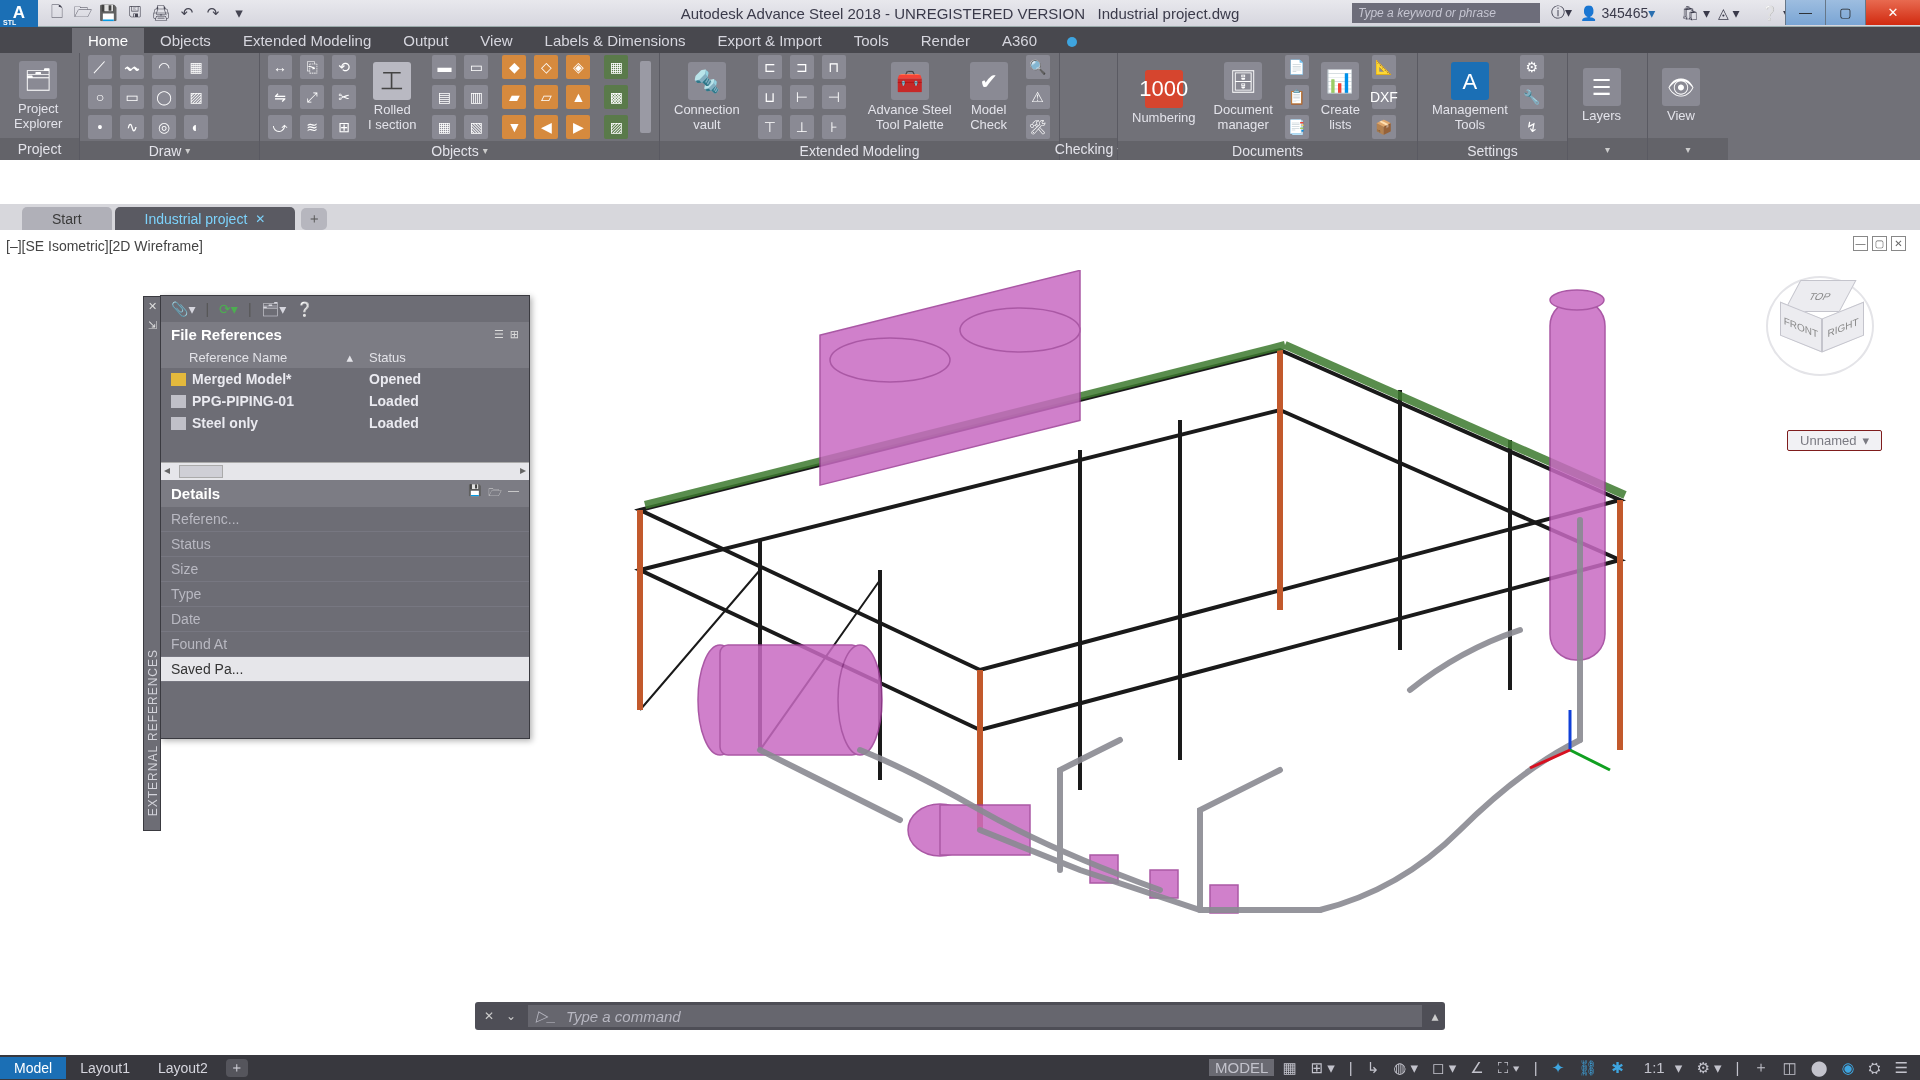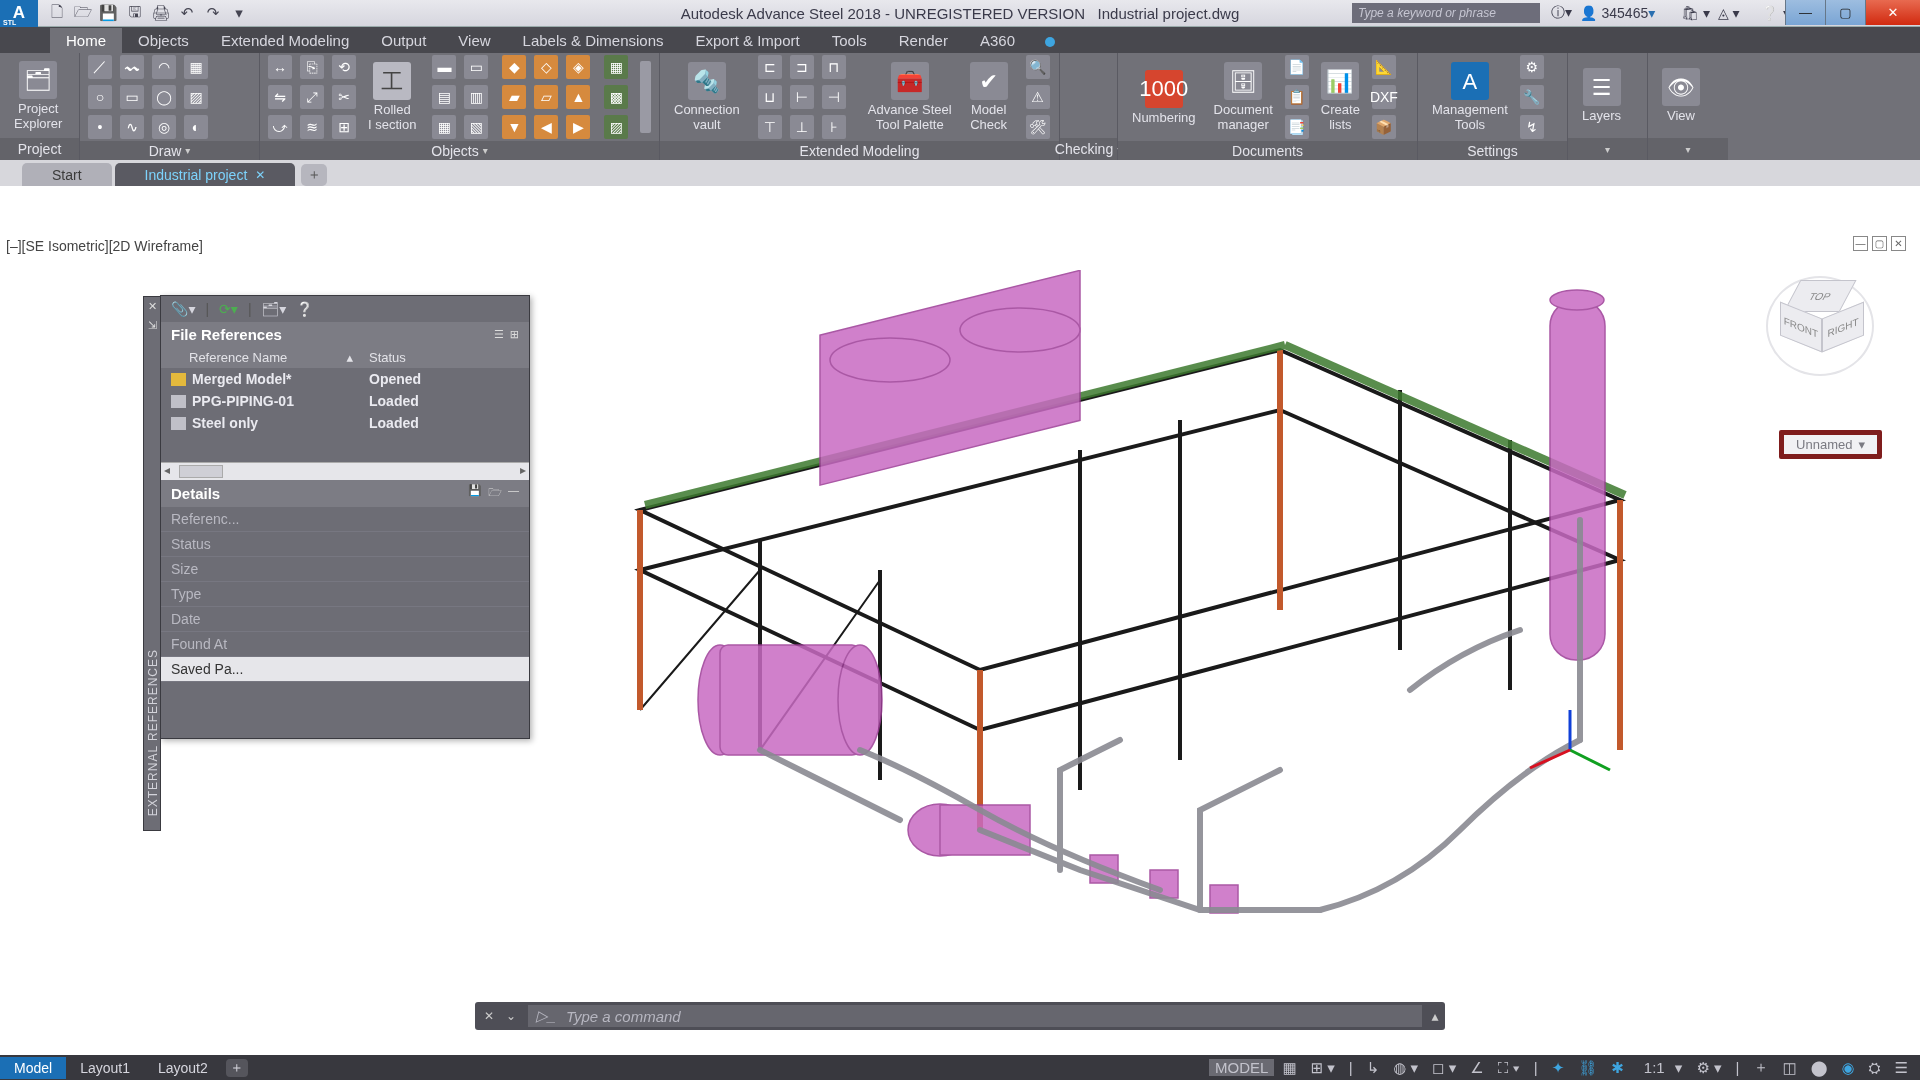--- a/index.html
+++ b/index.html
@@ -15,39 +15,39 @@
 .title-bar .search-box { position: absolute; right: 380px; width: 188px; height: 20px; background: #6d6d7a; color:#c6c6d2; font-style: italic; font-size: 12px; display:flex;align-items:center;padding:0 6px;}
 .title-bar .right-group { position:absolute; right:130px; display:flex; align-items:center; gap:8px; color:#3a3a4a; font-size:14px;}
 .title-bar .right-group span{display:inline-flex;align-items:center;}
 .title-bar .win-ctrl { position:absolute; right:0; top:0; display:flex; height:25px;}
 .title-bar .win-ctrl div { width: 40px; display:flex;align-items:center;justify-content:center; font-size:13px; background:linear-gradient(to bottom,#9dbde0,#7aa5d4); border-left:1px solid #678; color:#222;}
 .title-bar .win-ctrl .close { background: linear-gradient(to bottom,#e86a50,#d12a10); color:#fff; width:55px;}
 
 
 .ribbon-tabs { height: 26px; background: #48484e; display: flex; align-items: flex-end; padding-left: 50px; }
 .ribbon-tabs .tab { padding: 4px 16px 4px; color: #d6d6de; font-size: 15px; cursor:pointer;}
-.ribbon-tabs .tab.active { background: #717178; color: #fff; }
+.ribbon-tabs .tab.active { background: #717178; color: #fff; margin-left: 22px; }
 .ribbon-tabs .bullet { width:10px;height:10px;background:#3ea5e0;border-radius:50%;margin:0 2px 6px 14px;}
 
 
 .ribbon-body { height: 107px; background: #717178; display:flex; }
 .ribbon-panel { border-right: 1px solid #5a5a62; display:flex; flex-direction:column; }
 .ribbon-panel .panel-content { flex:1; display:flex; align-items:center; padding: 2px 8px; gap:6px;}
 .ribbon-panel .panel-label { height:22px; background:#636369; color:#e3e3ea; font-size:14px; display:flex;align-items:center;justify-content:center; gap:4px;}
 .big-btn { display:flex; flex-direction:column; align-items:center; justify-content:center; color:#e3e3ea; font-size:13px; padding:2px 6px; cursor:pointer; text-align:center; line-height:15px;}
 .big-btn .icn { width:38px; height:38px; background:#8a8a94; border-radius:3px; margin-bottom:2px; display:flex;align-items:center;justify-content:center;font-size:22px;color:#fff;}
 .icon-grid { display:grid; grid-template-columns: repeat(4, 24px); grid-auto-rows:24px; gap:6px 8px; }
 .icon-grid.cols3 { grid-template-columns: repeat(3, 24px); }
 .icon-grid.cols2 { grid-template-columns: repeat(2, 24px); }
 .icon-grid span { width:24px;height:24px;background:#8a8a94;border-radius:2px;display:flex;align-items:center;justify-content:center;font-size:14px;color:#fff;cursor:pointer;}
 .orange span { background: #d68a3e; }
 .green span { background: #5a7a4a; }
 
 
-.file-tabs { height: 26px; background:#d7d7dc; display:flex; align-items:flex-end; padding-left:22px;}
+.file-tabs { height: 26px; background:#d7d7dc; display:flex; align-items:flex-end; padding-left:22px;margin-top:44px;}
 .file-tabs .ftab { height:23px; padding:0 30px; display:flex;align-items:center; background:#b0b0b8; color:#3a3a3a; font-size:14px; border-top-left-radius:5px;border-top-right-radius:5px; gap:8px; margin-right: 3px; cursor:pointer;}
 .file-tabs .ftab.active { background:#5a5a62; color:#7dd3fc;}
 .file-tabs .add { width:26px;height:22px;background:#b6b6be;border-radius:5px;display:flex;align-items:center;justify-content:center;color:#555;margin-left:3px; cursor:pointer;}
 
 
 .drawing { position:absolute; top:186px; left:0; right:0; bottom:25px; background:#fff;margin-top:44px;}
 .viewport-label { position:absolute; top:8px; left:6px; color:#444; font-size:14px;}
 .viewport-ctrl { position:absolute; top:6px; right:14px; display:flex; gap:4px;}
 .viewport-ctrl span{width:15px;height:15px;border:1px solid #888;display:inline-flex;align-items:center;justify-content:center;font-size:10px;color:#666;cursor:pointer;}
 
@@ -56,21 +56,21 @@
 .model svg { width:100%; height:100%; }
 
 
 .viewcube { position:absolute; right:40px; top:40px; width:120px; height:120px; }
 .viewcube .cube{position:absolute;left:24px;top:10px;width:70px;height:60px;}
 .viewcube .face{position:absolute;background:#ececf0;border:1px solid #c4c4cc;display:flex;align-items:center;justify-content:center;font-size:10px;color:#888; cursor:pointer;}
 .viewcube .top  {width:56px;height:32px;left:8px;top:0;transform:skewX(-28deg);}
 .viewcube .front{width:42px;height:34px;left:-4px;top:30px;transform:skewY(22deg);}
 .viewcube .right{width:42px;height:34px;left:38px;top:30px;transform:skewY(-22deg);}
 .viewcube .ring{position:absolute;left:6px;top:6px;width:108px;height:100px;border:2px solid #e4e4e8;border-radius:50%;}
-.unnamed { position:absolute; right:38px; top:200px; background:#f1f1f4; color:#7a7a82; font-size:13px; padding:2px 12px; border:5px solid #7f1d1d; border-radius:2px; display:flex;align-items:center;gap:6px;cursor:pointer;}
+.unnamed { position:absolute; right:38px; top:200px; background:#f1f1f4; color:#7a7a82; font-size:13px; padding:2px 12px; border:1px solid #7f1d1d; border-radius:2px; display:flex;align-items:center;gap:6px;cursor:pointer;}
 
 
 .palette { position:absolute; left:160px; top:65px; width:370px; background:#6d6d75; border:1px solid #3a3a40; box-shadow:2px 2px 6px rgba(0,0,0,.3);}
 .palette-handle { position:absolute; left:-18px; top:0; width:18px; height:535px; background:#6d6d75; border:1px solid #3a3a40;}
 .palette-handle .x{color:#ddd;position:absolute;top:3px;left:4px;font-size:11px;cursor:pointer;}
 .palette-handle .p{color:#ddd;position:absolute;top:22px;left:4px;font-size:11px;}
 .palette-handle .vtext{position:absolute;bottom:14px;left:2px;color:#d3d3da;font-size:12px;writing-mode:vertical-rl;transform:rotate(180deg);letter-spacing:1px;}
 .palette-toolbar{height:26px;display:flex;align-items:center;gap:10px;padding:0 10px;}
 .palette-toolbar span{color:#d6d6de;font-size:14px;cursor:pointer;}
 .palette-toolbar .sep{color:#555;}

